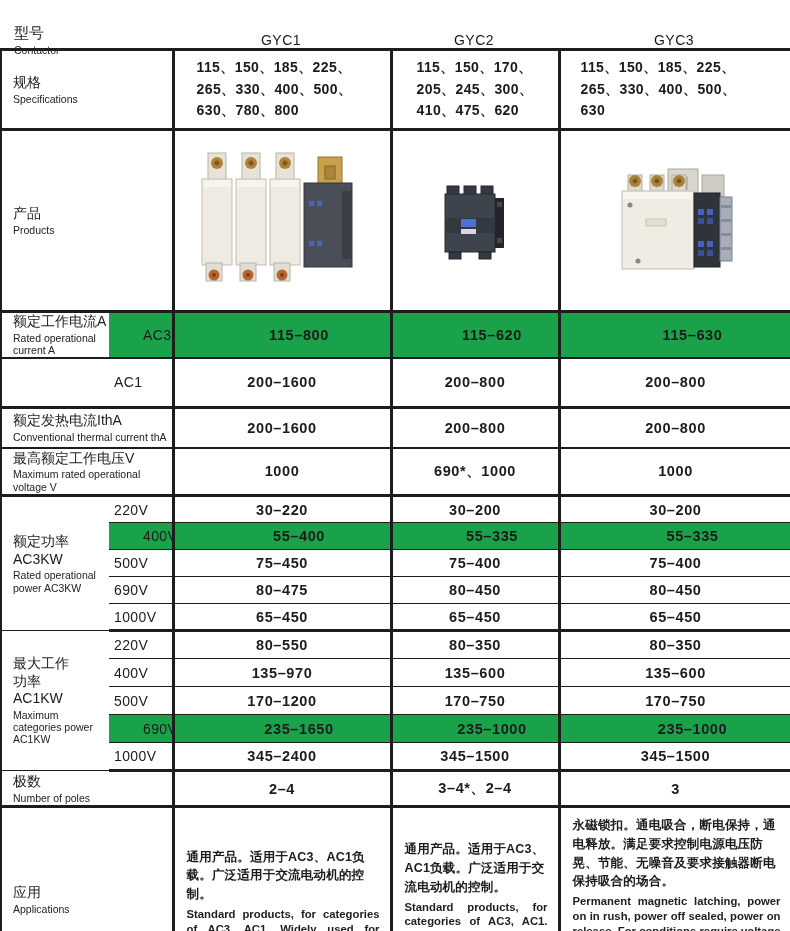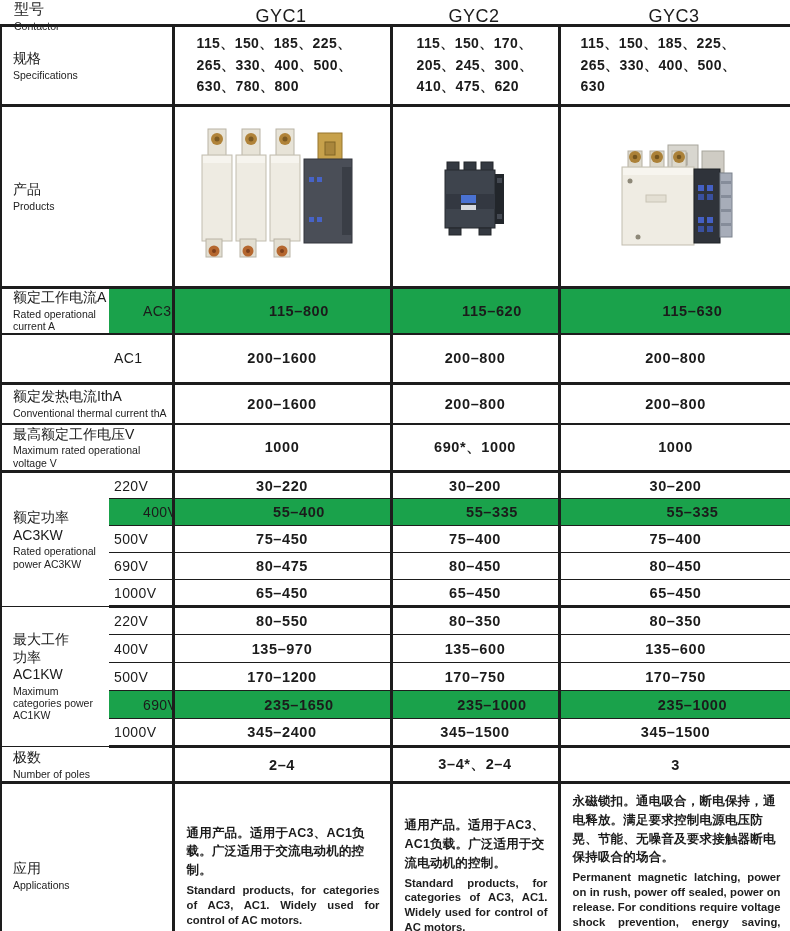--- a/index.html
+++ b/index.html
@@ -16,25 +16,26 @@
     overflow:hidden;
   }
   .page{width:790px;height:931px;background:#fff;}
 
   
   .header-row{
     display:grid;
     grid-template-columns:172px 218px 168px 232px;
     height:24px;
     align-items:center;
+    margin-top:24px;
   }
   .header-label{padding-left:14px;line-height:1.05;align-self:center;}
   .header-label .zh{font-size:15px;}
   .header-label .en{font-size:10.5px;color:#222;}
-  .model-name{text-align:center;font-size:18px;letter-spacing:.5px;}
+  .model-name{text-align:center;font-size:14px;letter-spacing:.5px;}
 
   
   table{
     border-collapse:collapse;
     table-layout:fixed;
     width:790px;
     border-top:3px solid var(--line);
     border-left:2px solid var(--line);
     border-right:1.5px solid var(--line);
     border-bottom:3.5px solid var(--line);

